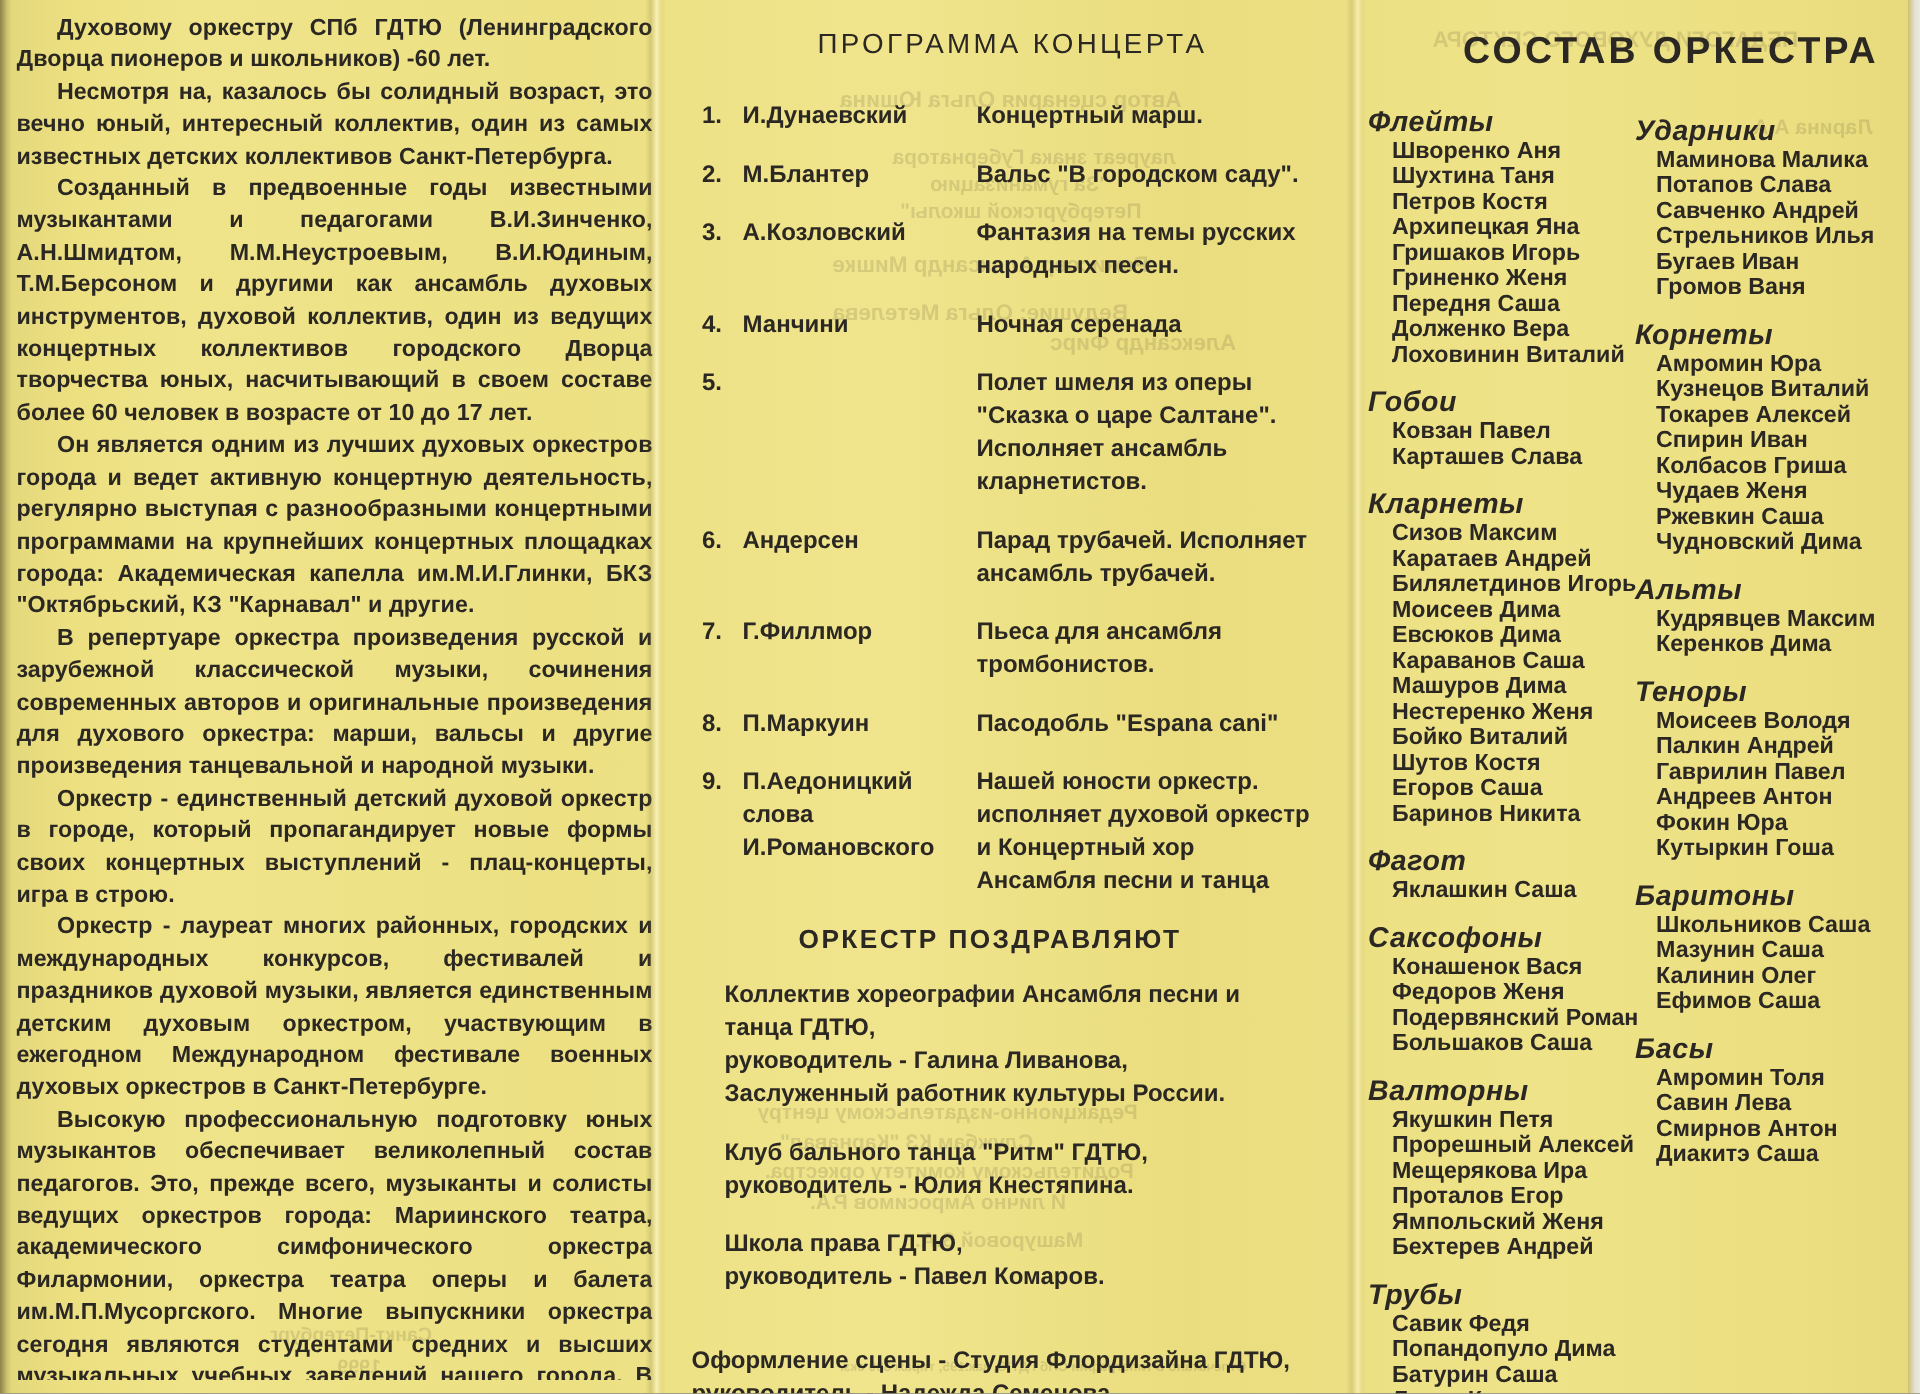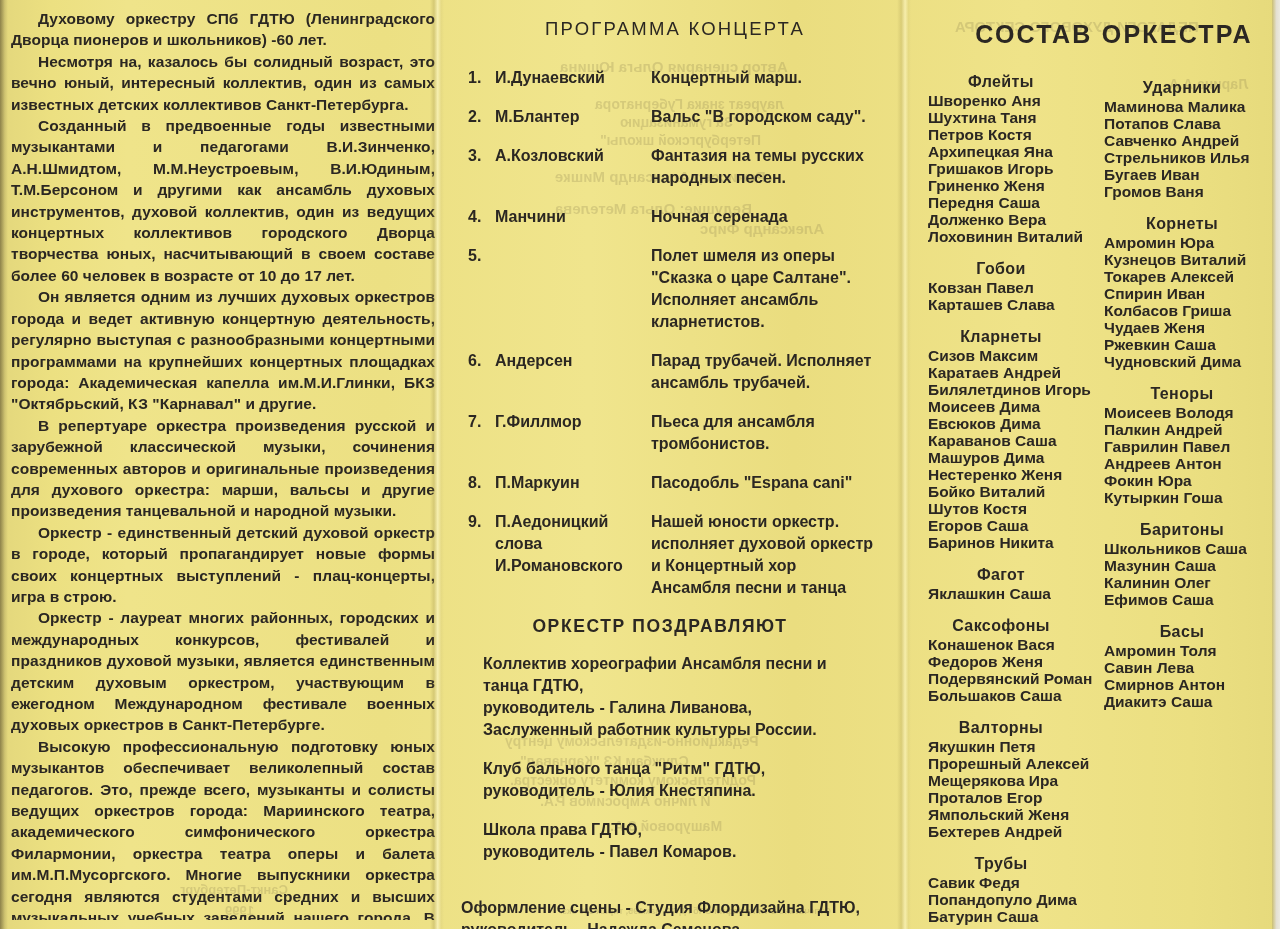--- a/index.html
+++ b/index.html
@@ -42,21 +42,21 @@
   .greet{margin:16px 0 17px 0;white-space:pre-line;font-size:16px;line-height:22px;font-weight:bold;}
   .stage-note{margin:34px 0 0 0;padding-left:9px;white-space:pre-line;
     font-size:16px;line-height:22px;font-weight:bold;}
   .panel-right{left:912px;top:12px;width:362px;}
   .roster-title{margin:8px 0 0 42px;text-align:center;font-size:25px;
     letter-spacing:2.2px;font-weight:bold;}
   .roster-cols{display:flex;margin-top:24px;}
   .roster-col{font-size:15.5px;line-height:17px;font-weight:bold;}
   .roster-col-left{width:178px;}
   .roster-col-right{width:184px;padding-top:6px;}
-  .roster-section-title{margin:15px 0 2px 0;text-align:center;font-size:16px;letter-spacing:.4px;}
+  .roster-section-title{margin:15px 0 2px 0;font-size:19px;letter-spacing:.4px;font-style:italic;}
   .roster-col .roster-section:first-child .roster-section-title{margin-top:0;}
   .roster-name{display:block;padding-left:16px;white-space:nowrap;}
   .roster-col-right .roster-name{padding-left:14px;}
 </style>
 </head>
 <body>
 
 <div class="page">
   <div class="ghost-layer" id="ghostLayer">
       <span class="ghost" style="left: 955px; top: 18px; font-size: 15px;">ПЕДАГОГИ ДУХОВОГО СЕКТОРА</span>
@@ -260,20 +260,25 @@
             <span class="roster-name">Амромин Юра</span>
             <span class="roster-name">Кузнецов Виталий</span>
             <span class="roster-name">Токарев Алексей</span>
             <span class="roster-name">Спирин Иван</span>
             <span class="roster-name">Колбасов Гриша</span>
             <span class="roster-name">Чудаев Женя</span>
             <span class="roster-name">Ржевкин Саша</span>
             <span class="roster-name">Чудновский Дима</span>
           </div>
           <div class="roster-section">
+            <h4 class="roster-section-title">Альты</h4>
+            <span class="roster-name">Кудрявцев Максим</span>
+            <span class="roster-name">Керенков Дима</span>
+          </div>
+          <div class="roster-section">
             <h4 class="roster-section-title">Теноры</h4>
             <span class="roster-name">Моисеев Володя</span>
             <span class="roster-name">Палкин Андрей</span>
             <span class="roster-name">Гаврилин Павел</span>
             <span class="roster-name">Андреев Антон</span>
             <span class="roster-name">Фокин Юра</span>
             <span class="roster-name">Кутыркин Гоша</span>
           </div>
           <div class="roster-section">
             <h4 class="roster-section-title">Баритоны</h4>

